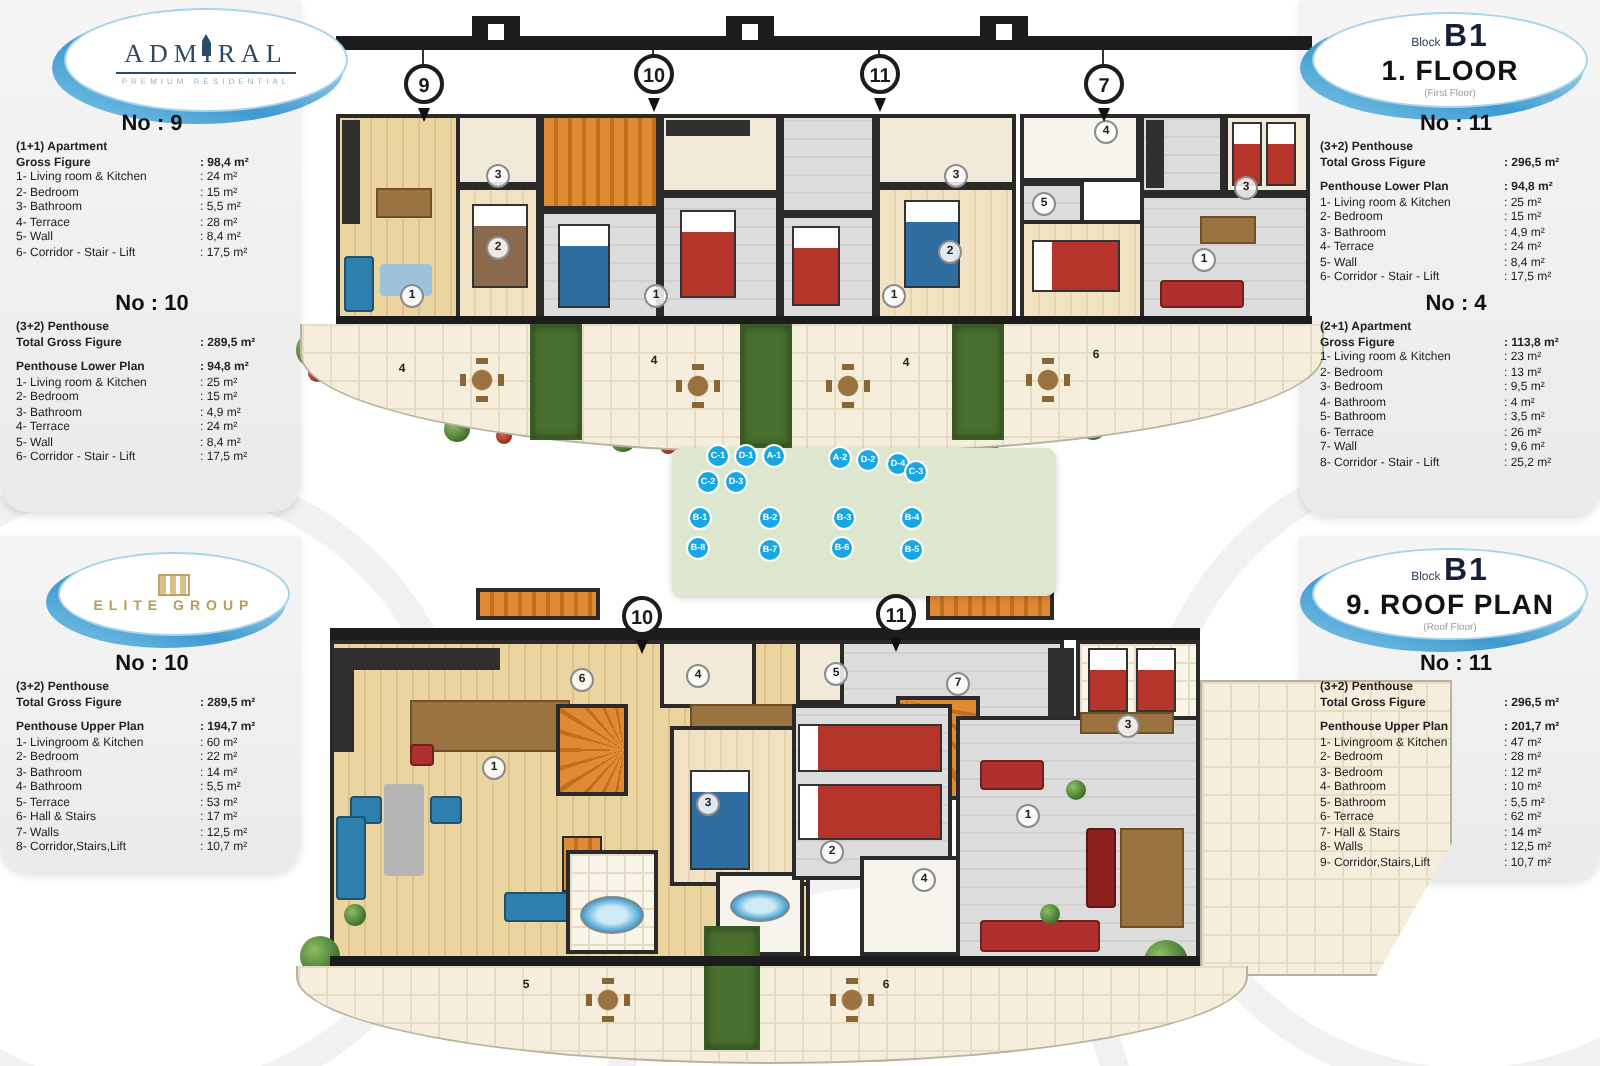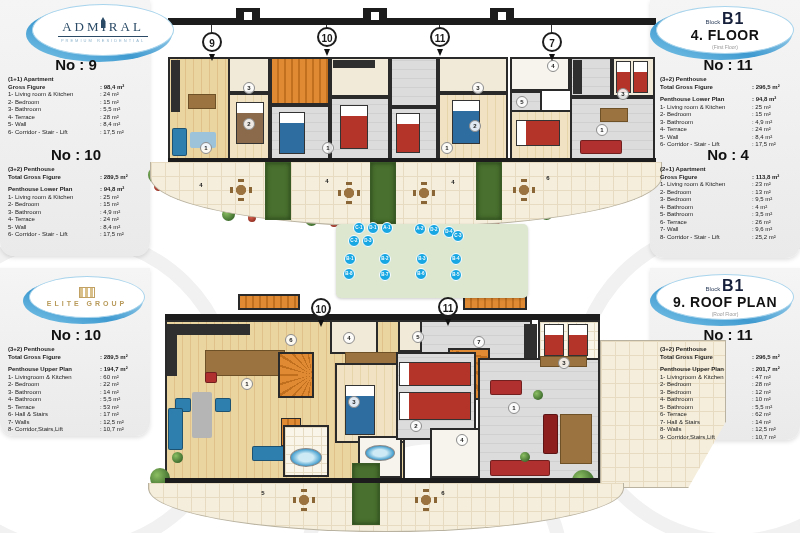--- a/index.html
+++ b/index.html
@@ -19,21 +19,21 @@
   .adm-tag{font-size:4px;letter-spacing:2px;color:#8fb4cc;margin-top:1px}
   .tower{width:5px;height:11px;background:#2a4a66;clip-path:polygon(50% 0,100% 40%,100% 100%,0 100%,0 40%);margin-bottom:-9px;position:relative;z-index:2}
   .eli-icon{width:14px;height:9px;border:1px solid #c2a264;background:repeating-linear-gradient(90deg,#d9c08a 0 3px,#fff 3px 5px)}
   .eli-name{font-size:7px;letter-spacing:3px;color:#b89a5a;margin-top:2px;font-weight:bold}
   .fb-row1{font-size:6px;color:#30415e}
   .fb-b1{font-size:16px;font-weight:bold;color:#17203b;letter-spacing:1px}
   .fb-title{font-size:14px;font-weight:bold;color:#121212;letter-spacing:.5px;margin-top:-1px}
   .fb-sub{font-size:5px;color:#9a9a9a;margin-top:1px}
   
   .spec{position:absolute;width:136px;z-index:5}
-  .spec-title{font-size:15px;font-weight:bold;text-align:center;margin-bottom:3px;color:#111}
+  .spec-title{font-size:11px;font-weight:bold;text-align:center;margin-bottom:3px;color:#111}
   .srow{display:flex;font-size:6px;line-height:7.5px;color:#222}
   .srow .lbl{width:92px}
   .srow .val{flex:1}
   .b{font-weight:bold}
   .gap{height:5px}
   
   .room{position:absolute;border:2px solid #2a2a2a;box-sizing:border-box}
   .wood{background:repeating-linear-gradient(90deg,#ead49f 0 7px,#dfc189 7px 8px)}
   .woodl{background:repeating-linear-gradient(90deg,#f0e2c2 0 7px,#e6d4ab 7px 8px)}
   .grayf{background:repeating-linear-gradient(0deg,#dcdcdc 0 8px,#d0d0d0 8px 9px)}
@@ -99,21 +99,21 @@
   <div class="ellfront">
     <div class="eli-icon"></div>
     <div class="eli-name">ELITE GROUP</div>
   </div>
 </div>
 
 <div class="ellwrap" style="left:654px;top:6px;width:142px;height:52px">
   <div class="ellback"></div>
   <div class="ellfront">
     <div class="fb-row1"><span>Block</span> <span class="fb-b1">B1</span></div>
-    <div class="fb-title">4. FLOOR</div>
+    <div class="fb-title">1. FLOOR</div>
     <div class="fb-sub">(First Floor)</div>
   </div>
 </div>
 
 <div class="ellwrap" style="left:654px;top:274px;width:142px;height:50px">
   <div class="ellback"></div>
   <div class="ellfront">
     <div class="fb-row1"><span>Block</span> <span class="fb-b1">B1</span></div>
     <div class="fb-title">9. ROOF PLAN</div>
     <div class="fb-sub">(Roof Floor)</div>

